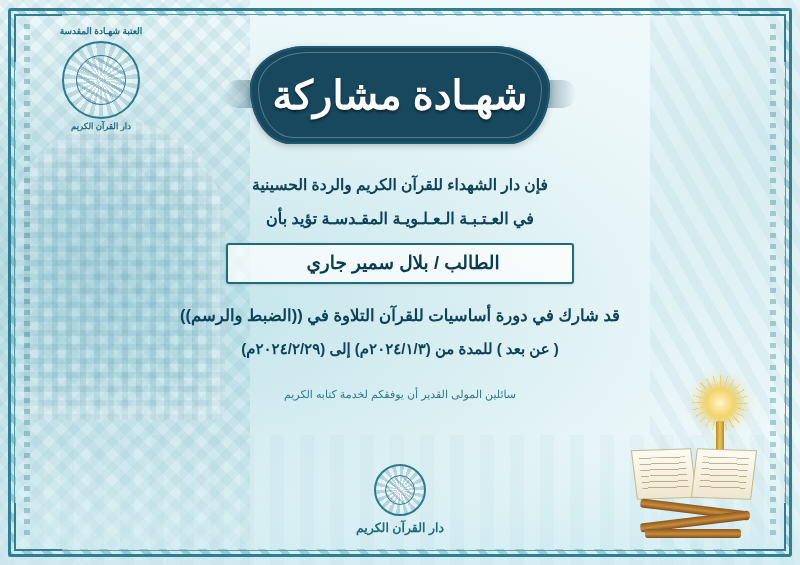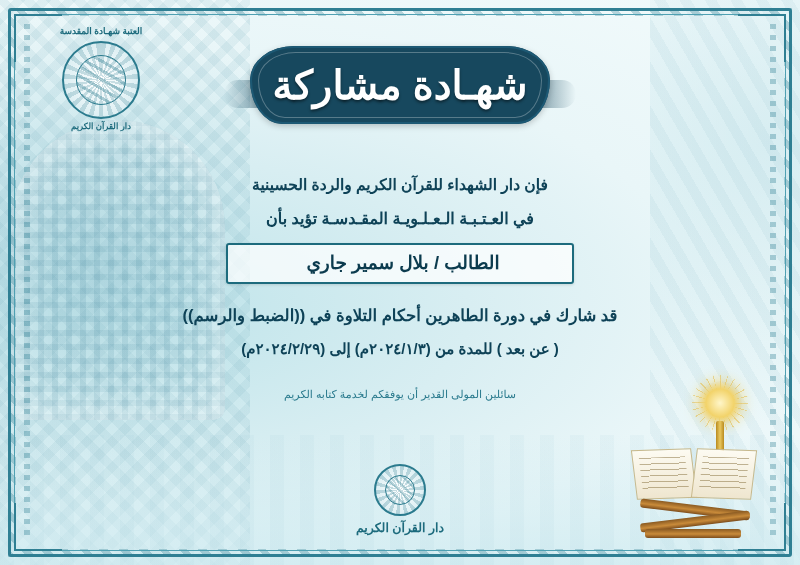--- a/index.html
+++ b/index.html
@@ -127,21 +127,21 @@
     font-size: 8.5px;
     color: #1d6b7d;
     font-weight: bold;
     margin-top: 1px;
   }
 
   
   .title-wrap {
     position: absolute;
     left: 250px; top: 46px;
-    width: 300px; height: 78px;
+    width: 300px; height: 98px;
   }
   .plaque {
     position: absolute;
     inset: 0;
     background: #17485e;
     border-radius: 60px 60px 44px 44px / 46px 46px 60px 60px;
     box-shadow: 0 2px 6px rgba(0,0,0,0.22), inset 0 0 0 2px #1d5974;
   }
   .plaque::before {
     content: "";
@@ -367,21 +367,21 @@
   </div>
 
   <div class="body">
     <p class="line l2">فإن دار الشهداء للقرآن الكريم والردة الحسينية</p>
     <p class="line l3">في العـتـبـة الـعـلـويـة المقـدسـة تؤيد بأن</p>
 
     <div class="name-box">
       <span class="name-text">الطالب / بلال سمير جاري</span>
     </div>
 
-    <p class="line l4">قد شارك في دورة الطاهرين أحكام التلاوة في ((الضبط والرسم))</p>
+    <p class="line l4">قد شارك في دورة أساسيات للقرآن التلاوة في ((الضبط والرسم))</p>
     <p class="line l5">( عن بعد ) للمدة من (٢٠٢٤/١/٣م) إلى (٢٠٢٤/٢/٢٩م)</p>
     <p class="line l6">سائلين المولى القدير أن يوفقكم لخدمة كتابه الكريم</p>
   </div>
 
   <div class="footer-seal">
     <div class="seal-ring"></div>
     <div class="footer-label">دار القرآن الكريم</div>
   </div>
 
   <div class="quran-art">

